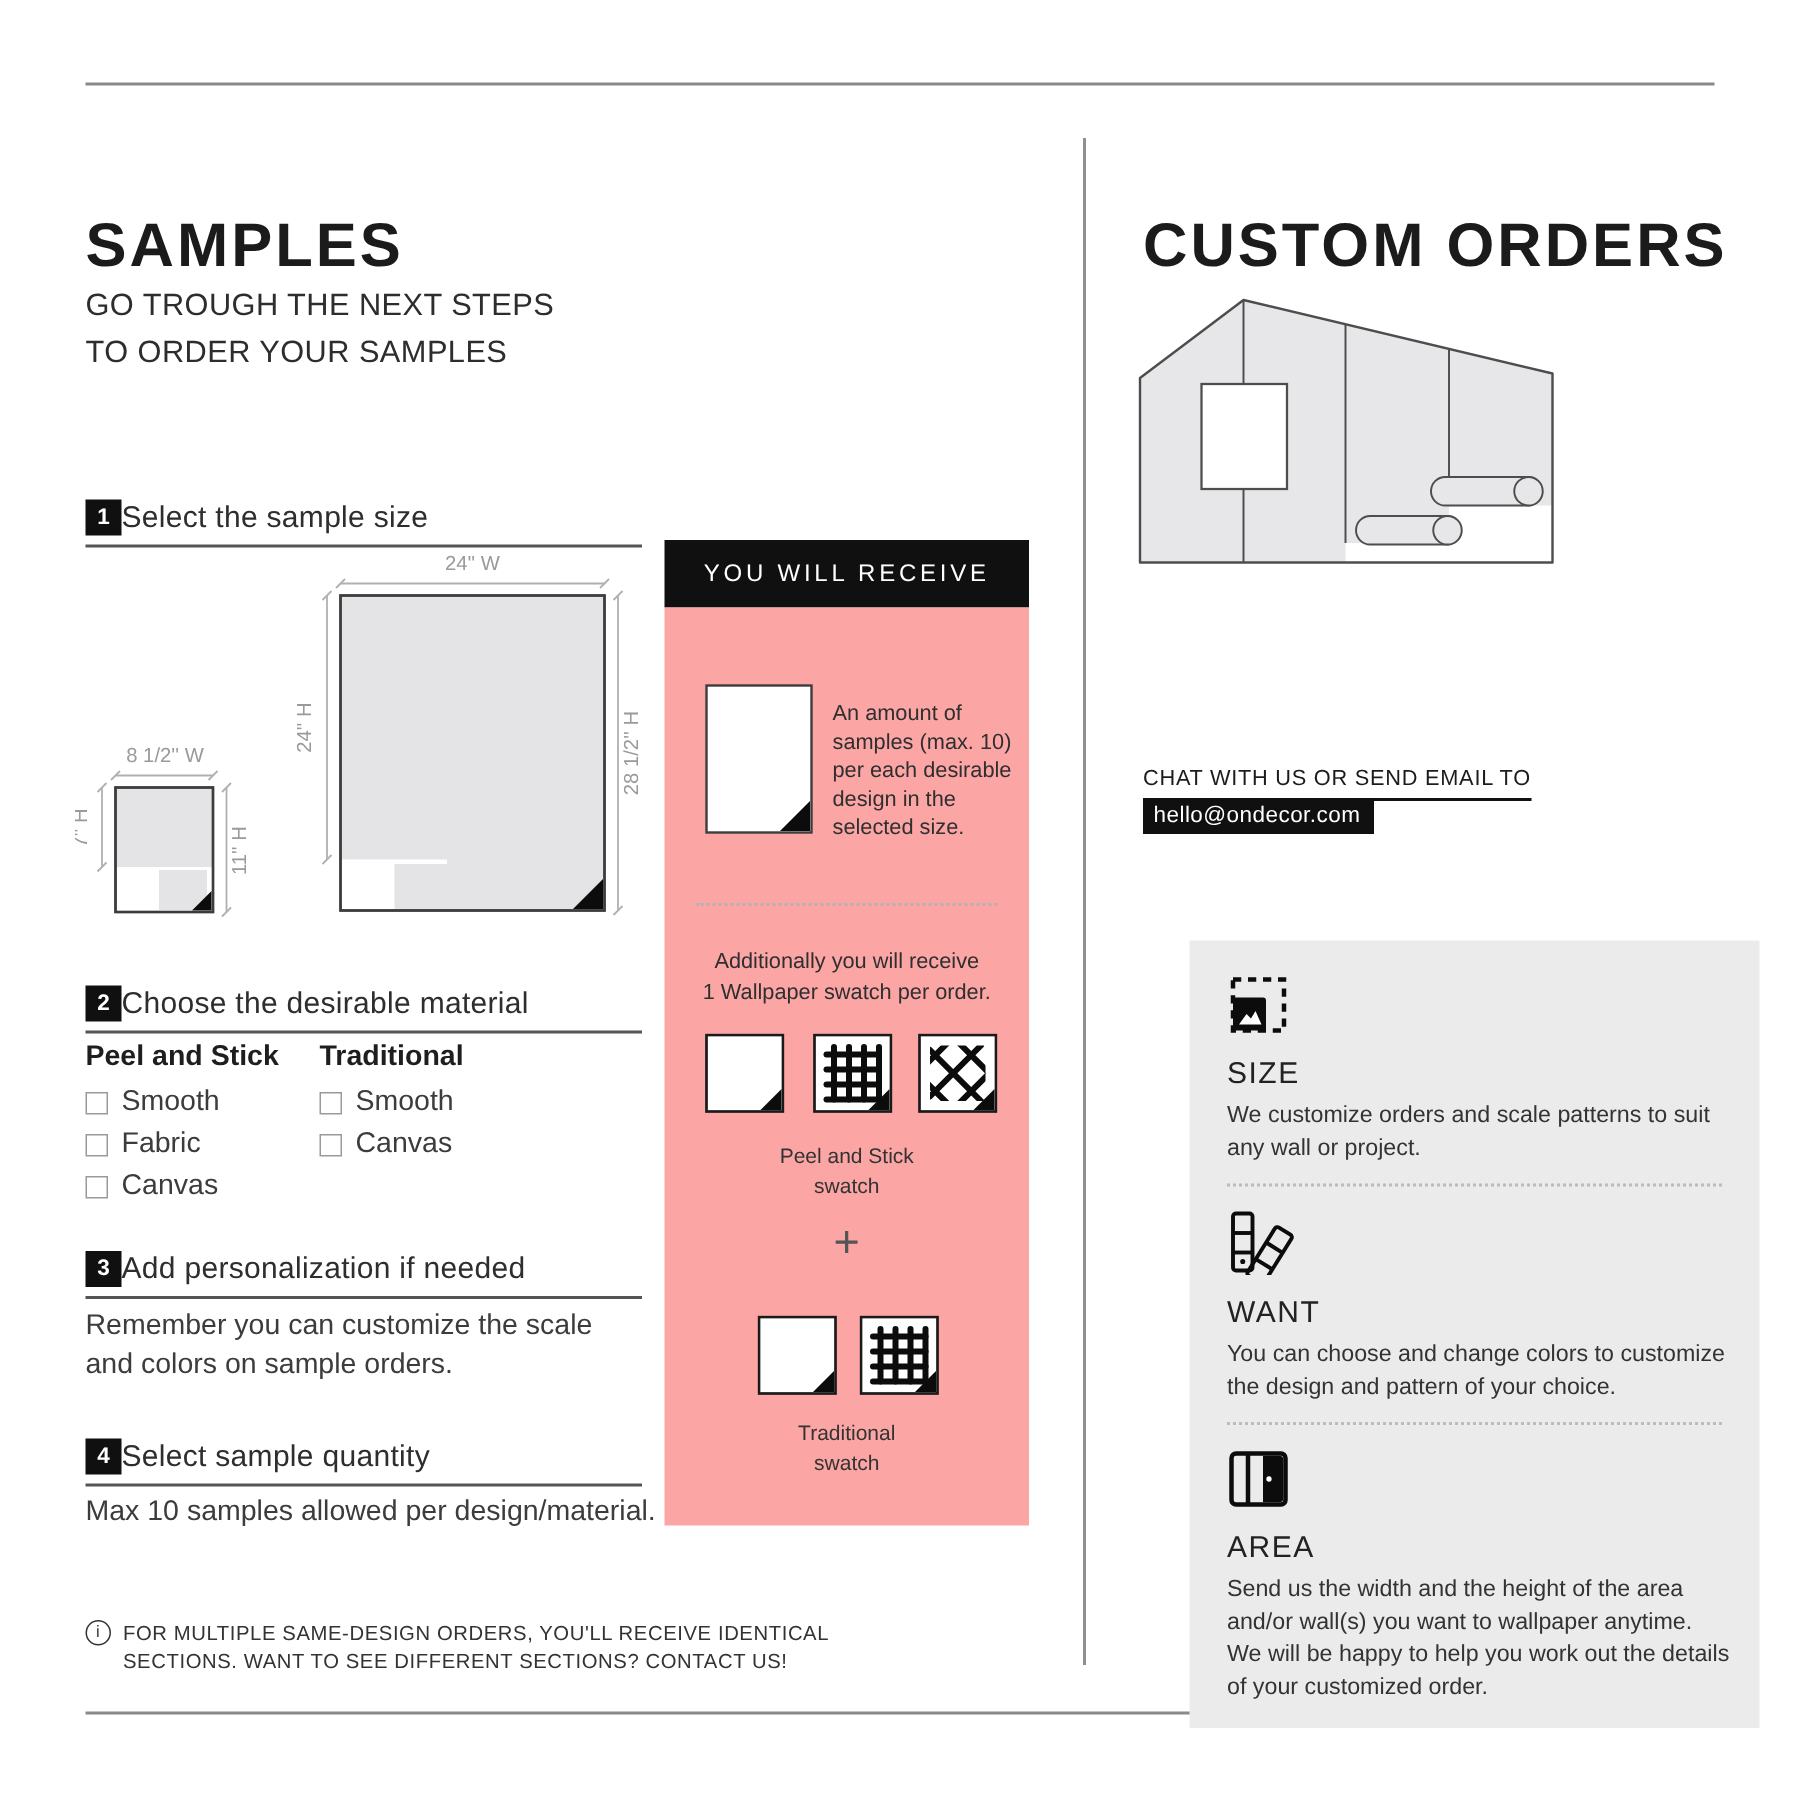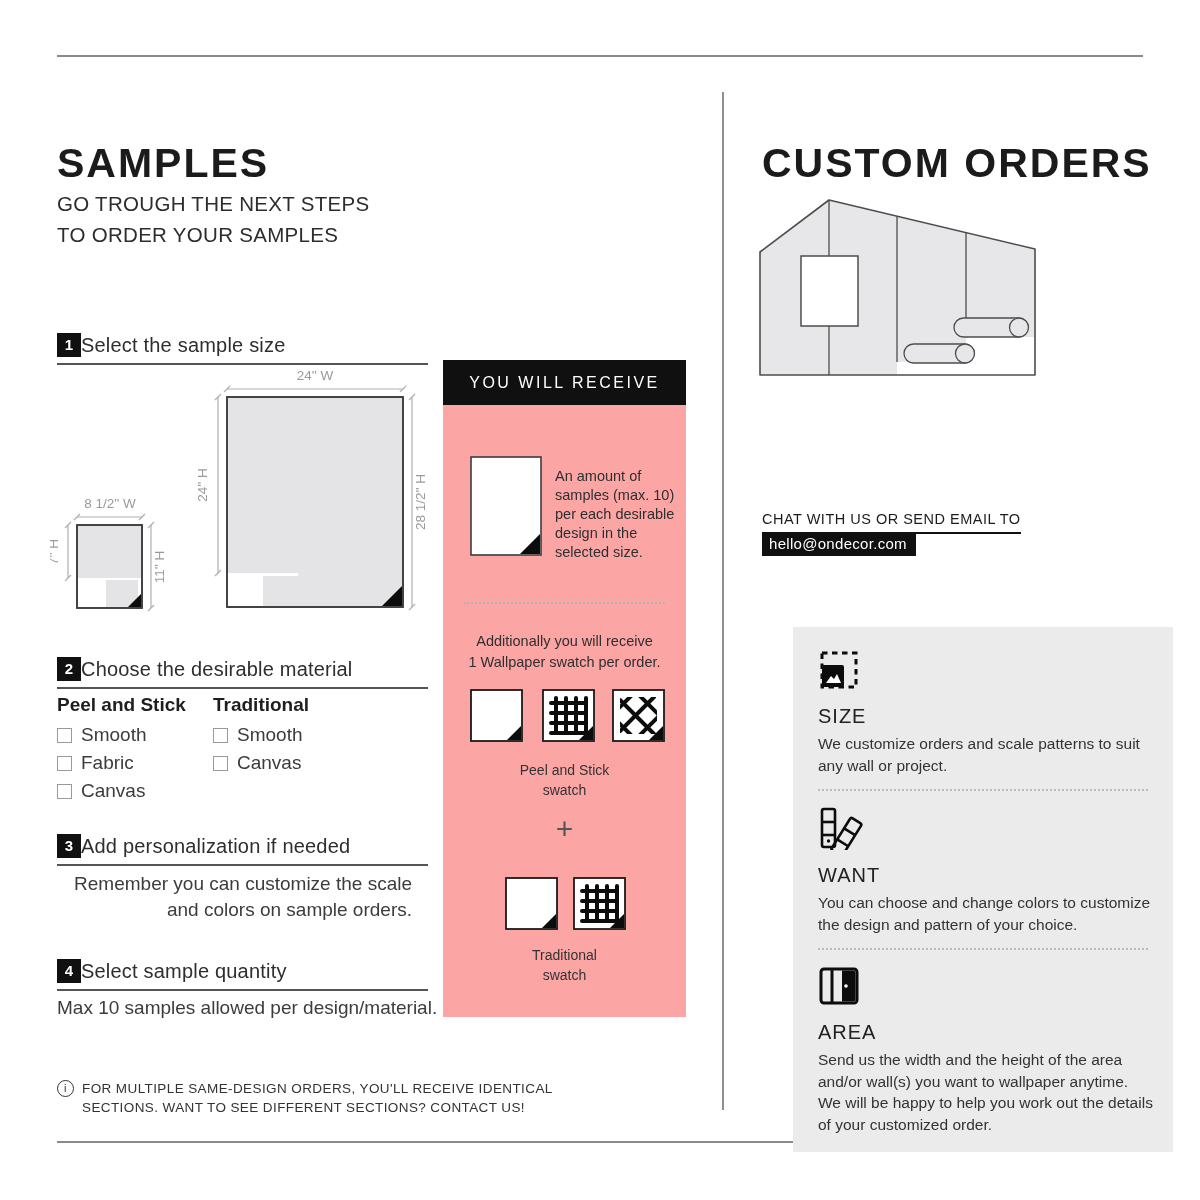--- a/index.html
+++ b/index.html
@@ -15,21 +15,21 @@
   .subtitle{position:absolute;left:57px;top:188px;font-size:20.5px;line-height:31px;color:#2d2d2d;letter-spacing:0.3px;}
 
   .step-header{position:absolute;left:57px;width:371px;display:flex;align-items:center;border-bottom:2px solid #555;padding-bottom:6px;}
   .step-num{width:24px;height:24px;background:#101010;color:#fff;font-size:15px;font-weight:700;text-align:center;line-height:24px;flex:0 0 24px;}
   .step-label{font-size:20px;color:#2e2e2e;letter-spacing:0.2px;white-space:nowrap;}
 
   .mat-col{position:absolute;top:694px;font-size:19px;color:#3c3c3c;}
   .mat-title{font-weight:700;color:#1e1e1e;margin-bottom:8px;}
   .mat-item{display:flex;align-items:center;margin-bottom:6px;}
   .cb{width:13px;height:13px;border:1.5px solid #9a9a9a;margin-right:9px;flex:0 0 13px;}
-  .body-text{position:absolute;font-size:19px;line-height:26px;color:#3c3c3c;text-align:right;}
+  .body-text{position:absolute;font-size:19px;line-height:26px;color:#3c3c3c;}
 
   .note{position:absolute;left:57px;top:1079px;display:flex;font-size:13.5px;line-height:19px;letter-spacing:0.4px;color:#333;}
   .info-circle{width:15px;height:15px;border:1.5px solid #333;border-radius:50%;margin-right:8px;margin-top:1px;flex:0 0 15px;text-align:center;font-size:11px;line-height:15px;color:#333;}
   .info-circle::before{content:"i";}
 
   
   #includes-box{position:absolute;left:443px;top:100px;width:243px;box-sizing:border-box;background:#e9e9e9;border-left:5px solid #101010;padding:14px 14px 15px 17px;}
   #includes-box .inc-title{font-size:15px;font-weight:700;color:#111;letter-spacing:0.3px;margin-bottom:7px;}
   .inc-item{font-size:14.5px;line-height:19px;color:#222;padding-left:10px;position:relative;}
   .inc-item::before{content:"-";position:absolute;left:0;}

